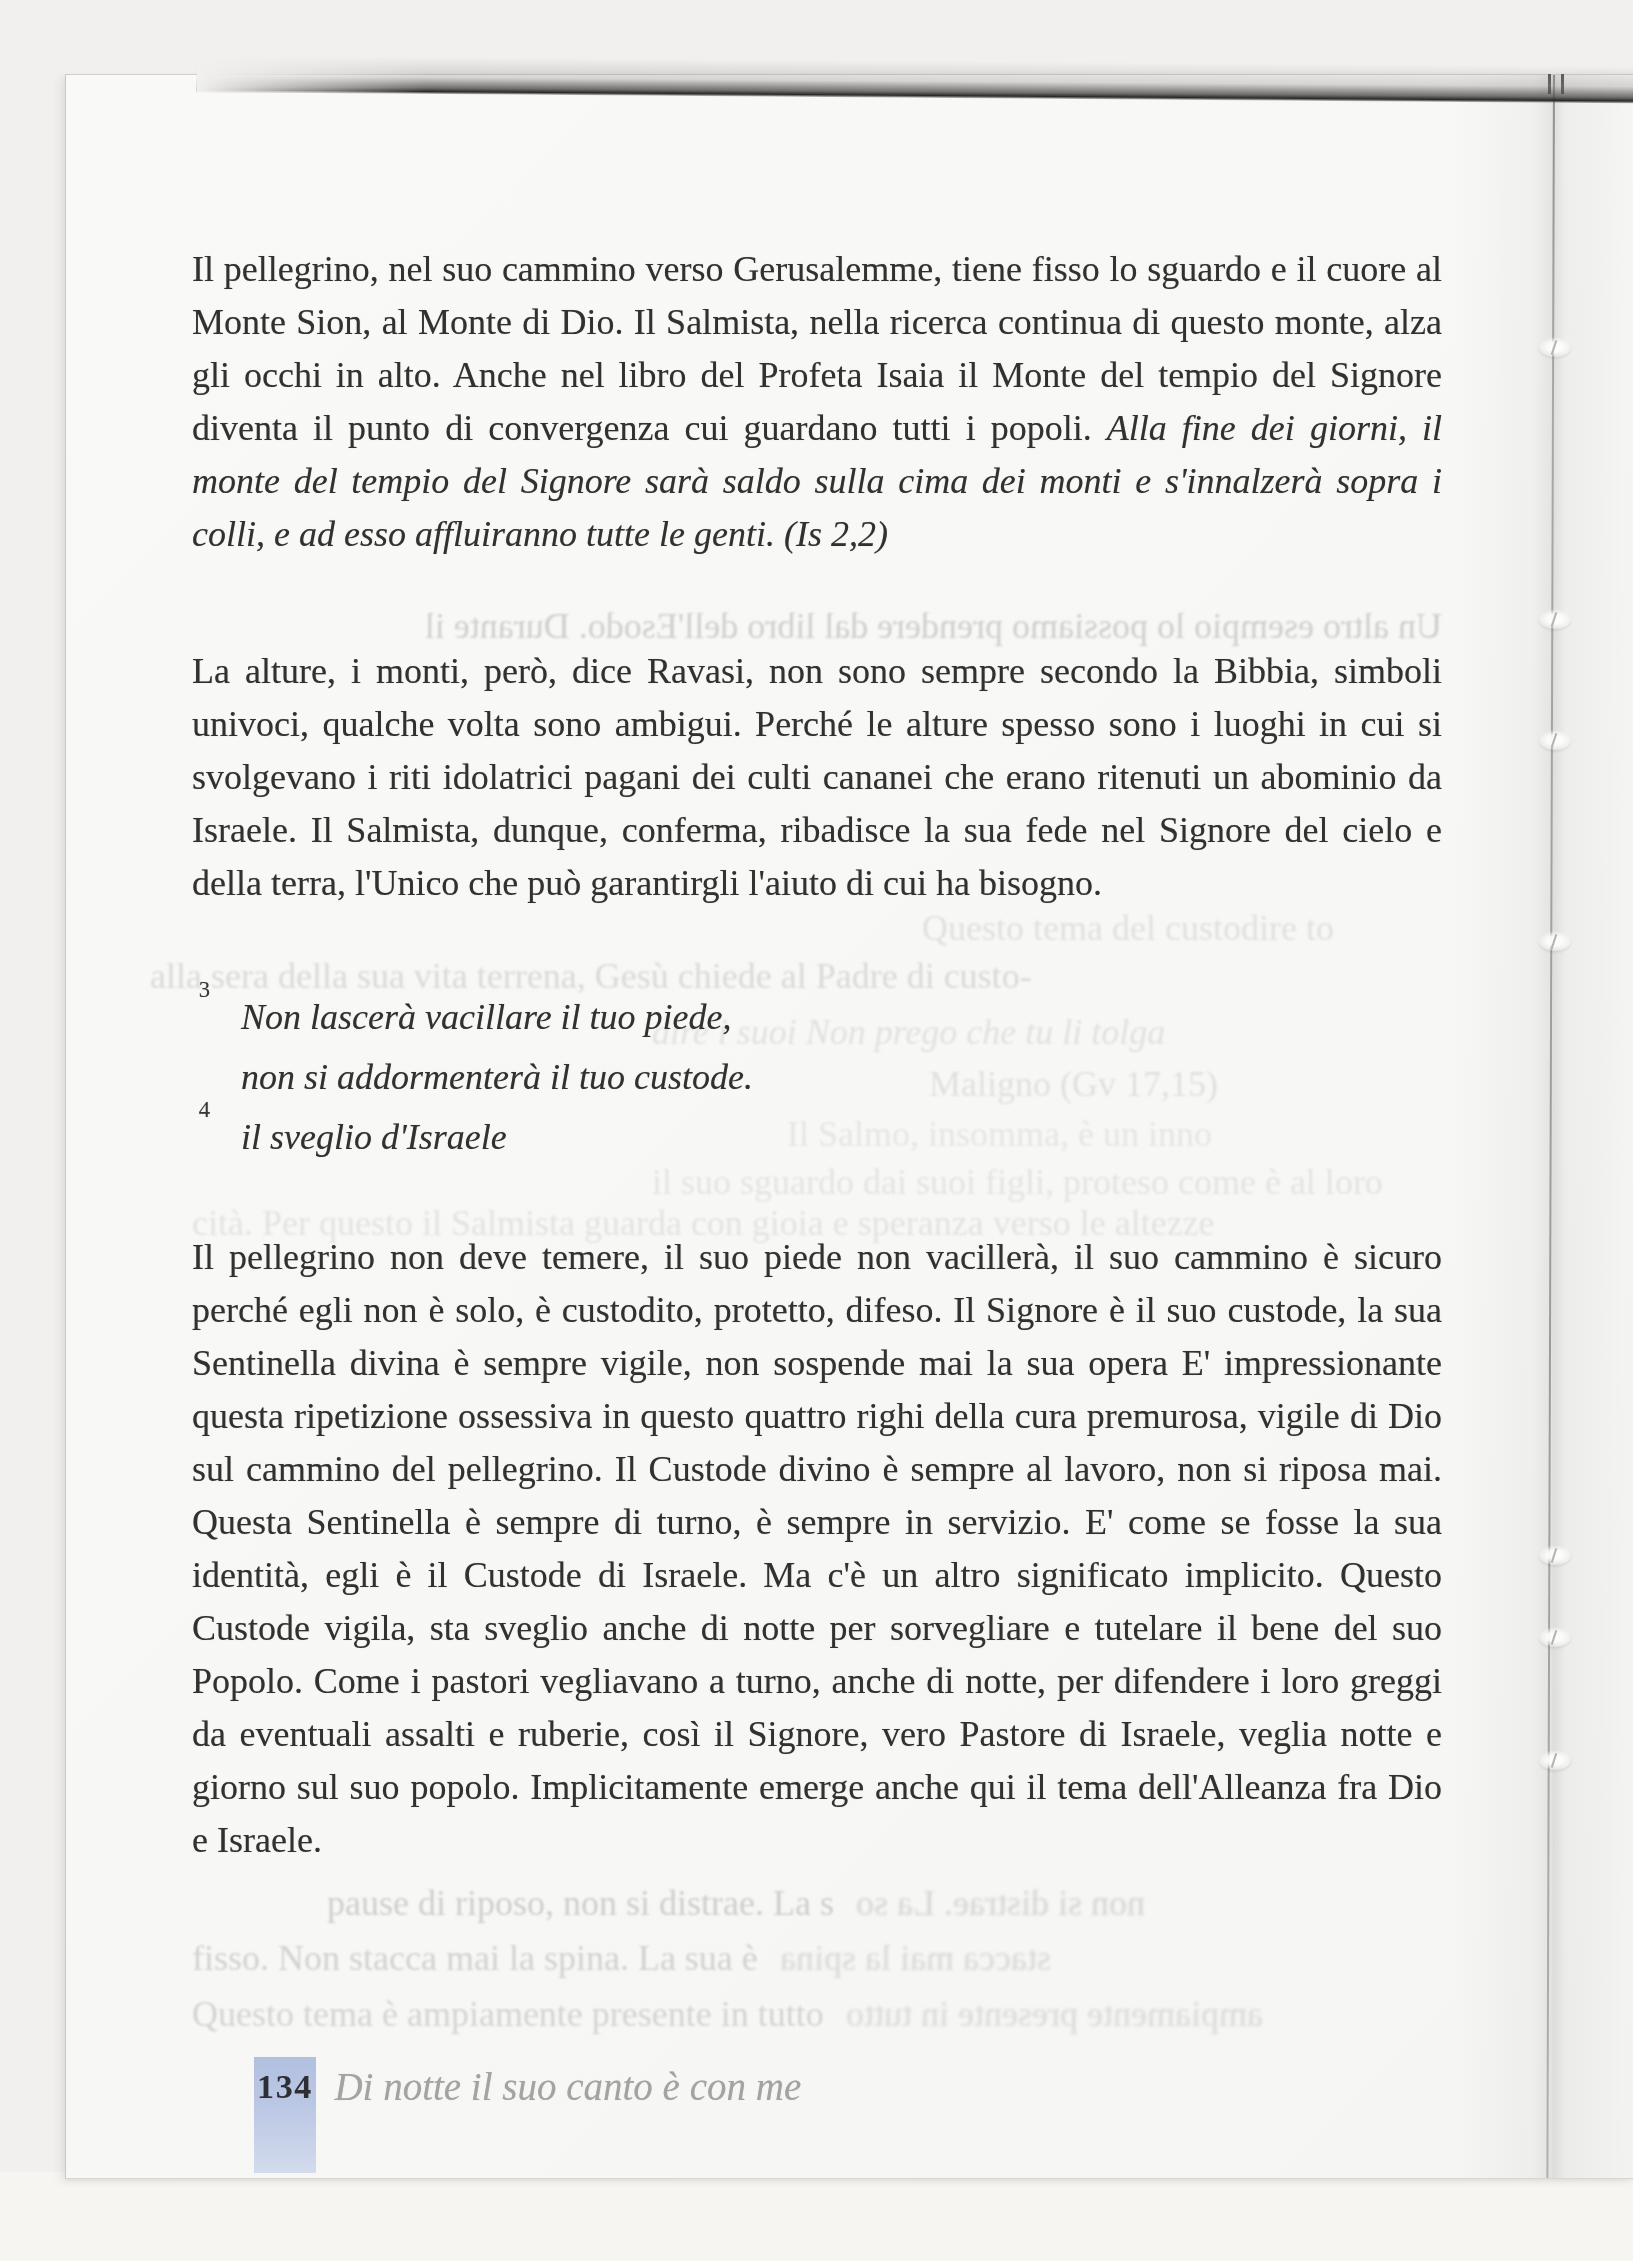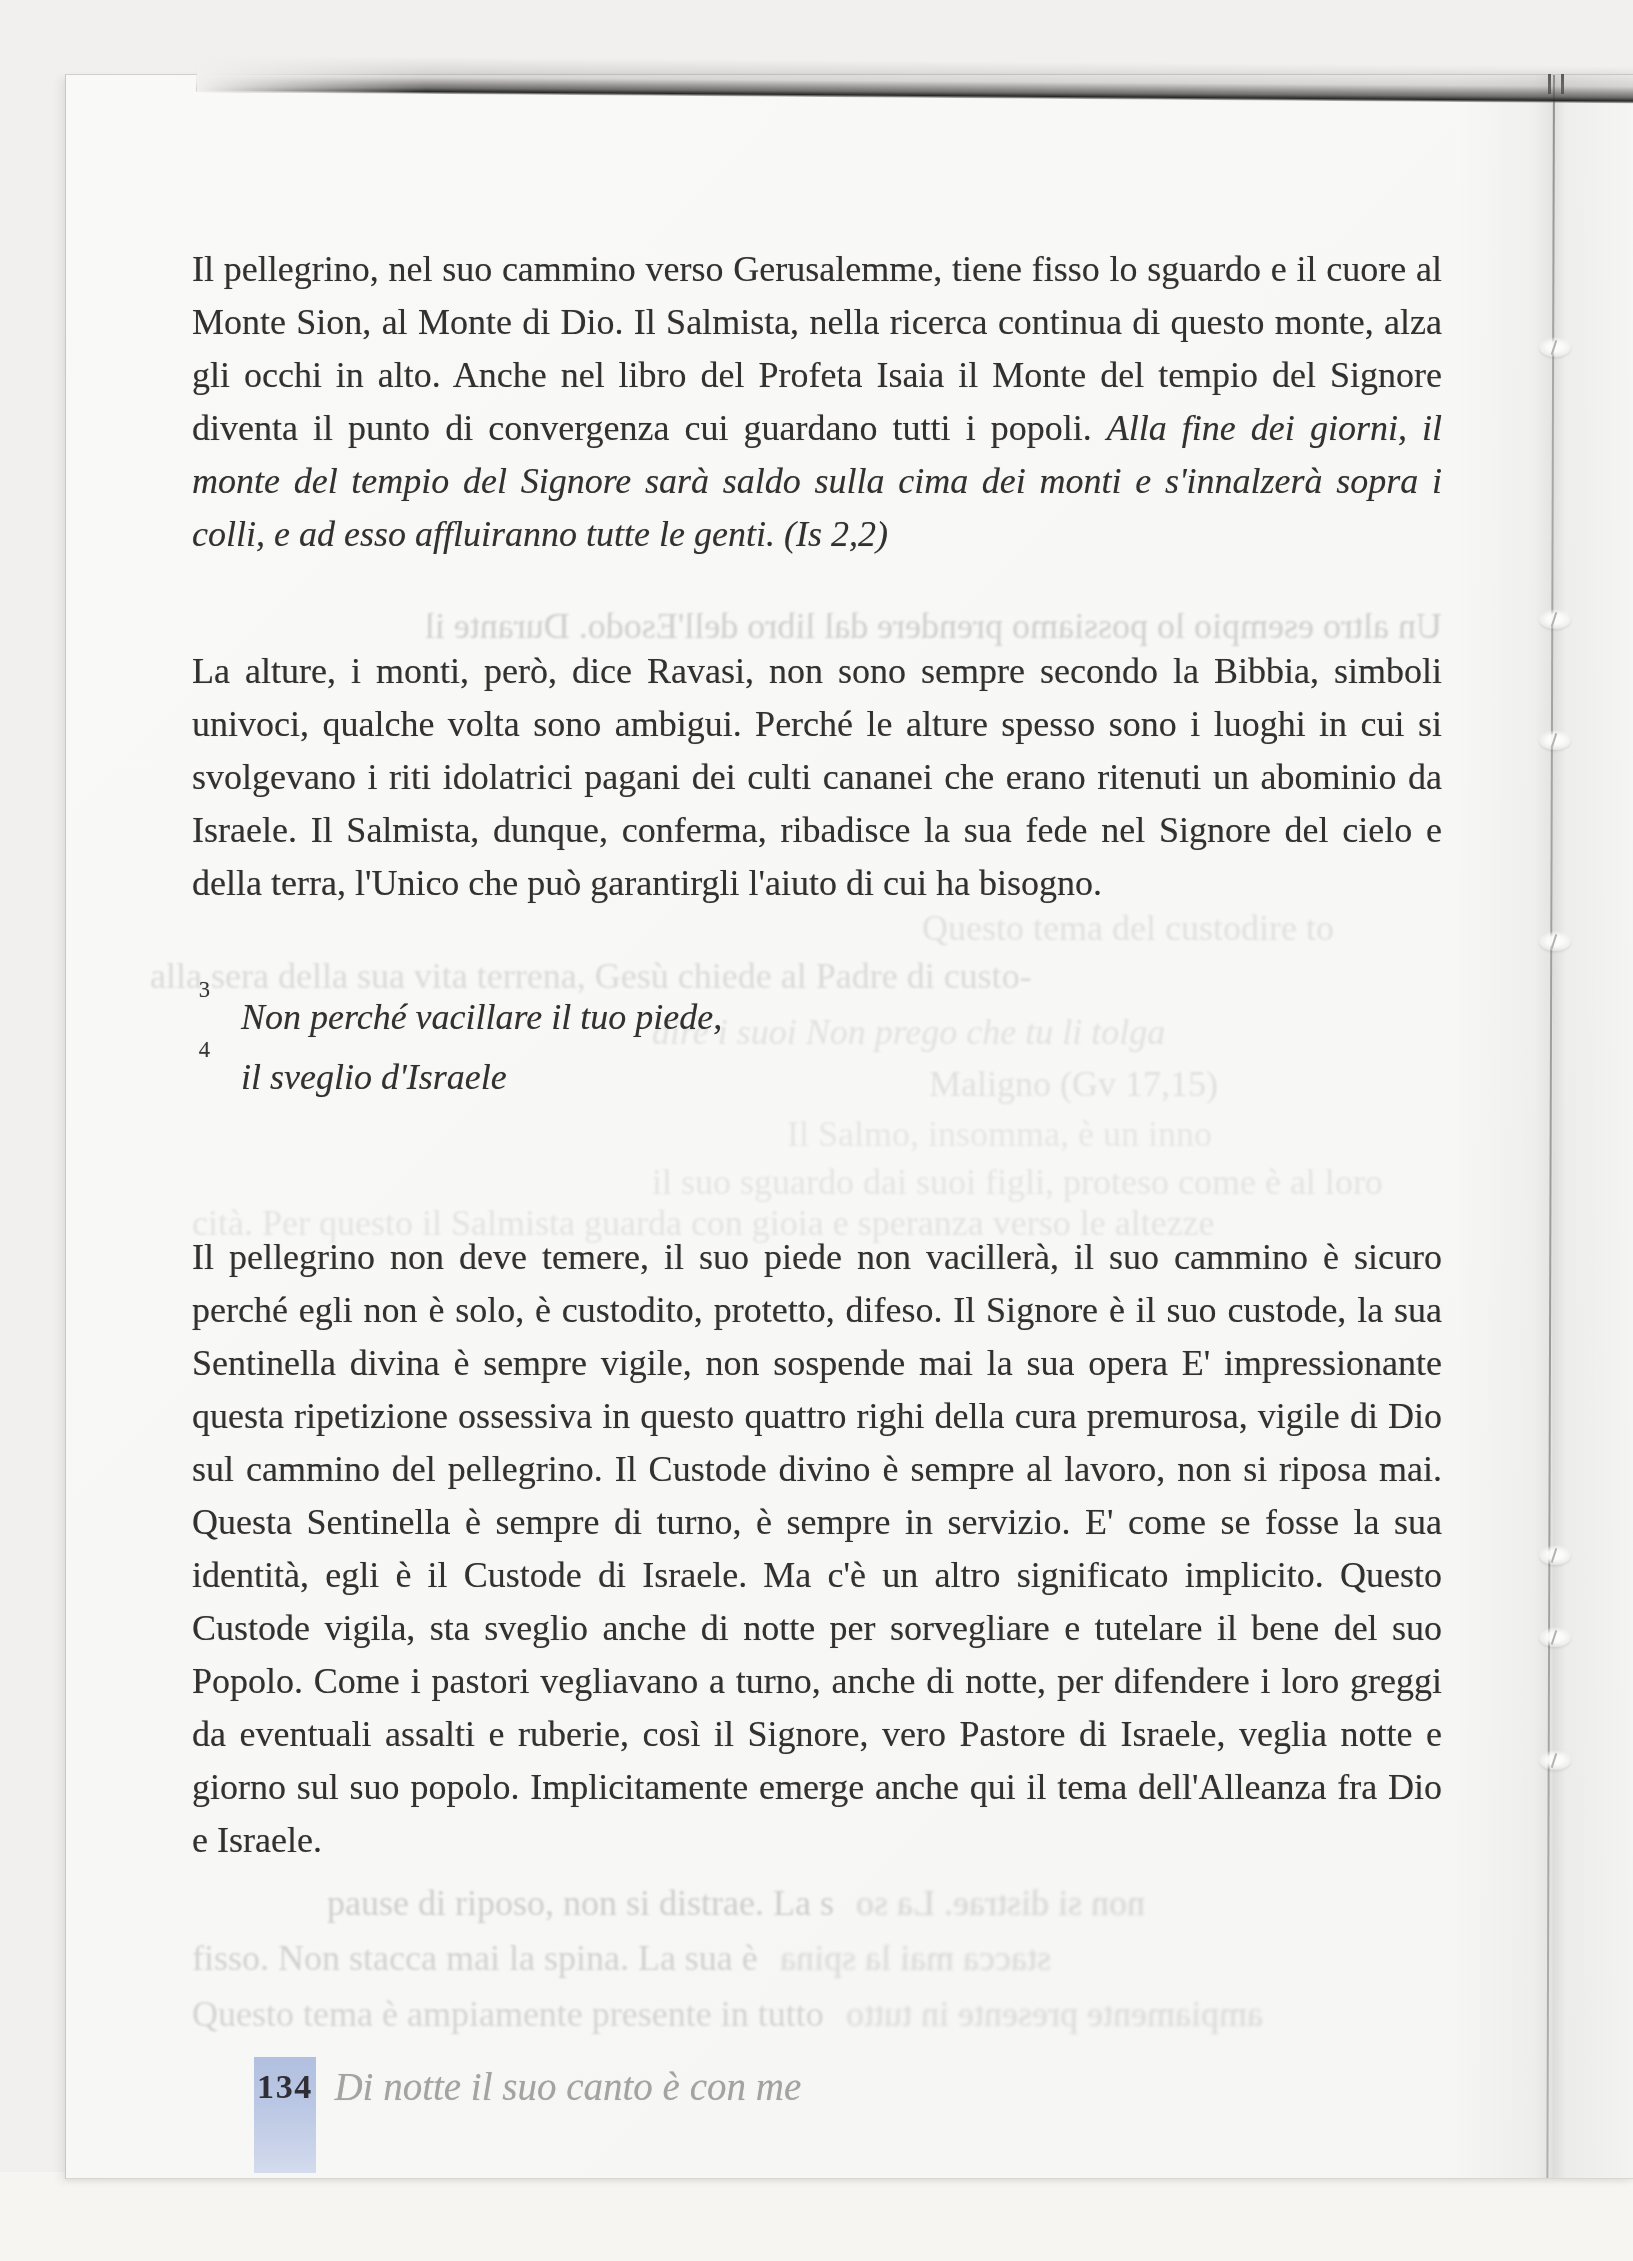--- a/index.html
+++ b/index.html
@@ -149,21 +149,24 @@
 
     <div class="tcol" style="top:168px;">
       <span>Il pellegrino, nel suo cammino verso Gerusalemme, tiene fisso lo sguardo e il cuore al Monte Sion, al Monte di Dio. Il Salmista, nella ricerca continua di questo monte, alza gli occhi in alto. Anche nel libro del Profeta Isaia il Monte del tempio del Signore diventa il punto di convergenza cui guardano tutti i popoli. </span><span class="q-italic">Alla fine dei giorni, il monte del tempio del Signore sarà saldo sulla cima dei monti e s'innalzerà sopra i colli, e ad esso affluiranno tutte le genti. (Is 2,2)</span>
     </div>
 
     <div class="tcol" style="top:570px;">La alture, i monti, però, dice Ravasi, non sono sempre secondo la Bibbia, simboli univoci, qualche volta sono ambigui. Perché le alture spesso sono i luoghi in cui si svolgevano i riti idolatrici pagani dei culti cananei che erano ritenuti un abominio da Israele. Il Salmista, dunque, conferma, ribadisce la sua fede nel Signore del cielo e della terra, l'Unico che può garantirgli l'aiuto di cui ha bisogno.</div>
 
     <div class="tcol verses" style="top:912px;">
       <div class="verse-line">
         <span class="verse-num">3</span>
-        <span>Non perché vacillare il tuo piede,</span>
+        <span>Non lascerà vacillare il tuo piede,</span>
+      </div>
+      <div class="verse-line">
+        <span>non si addormenterà il tuo custode.</span>
       </div>
       <div class="verse-line">
         <span class="verse-num">4</span>
       </div>
       <div class="verse-line">
         <span>il sveglio d'Israele</span>
       </div>
     </div>
 
     <div class="tcol" style="top:1156px;">Il pellegrino non deve temere, il suo piede non vacillerà, il suo cammino è sicuro perché egli non è solo, è custodito, protetto, difeso. Il Signore è il suo custode, la sua Sentinella divina è sempre vigile, non sospende mai la sua opera  E' impressionante questa ripetizione ossessiva in questo quattro righi della cura premurosa, vigile di Dio sul cammino del pellegrino. Il Custode divino è sempre al lavoro, non si riposa mai. Questa Sentinella è sempre di turno, è sempre in servizio. E' come se fosse la sua identità, egli è il Custode di Israele. Ma c'è un altro significato implicito. Questo Custode vigila, sta sveglio anche di notte per sorvegliare e tutelare il bene del suo Popolo. Come i pastori vegliavano a turno, anche di notte, per difendere i loro greggi da eventuali assalti e ruberie, così il Signore, vero Pastore di Israele, veglia notte e giorno sul suo popolo. Implicitamente emerge anche qui il tema dell'Alleanza  fra Dio e Israele.</div>

